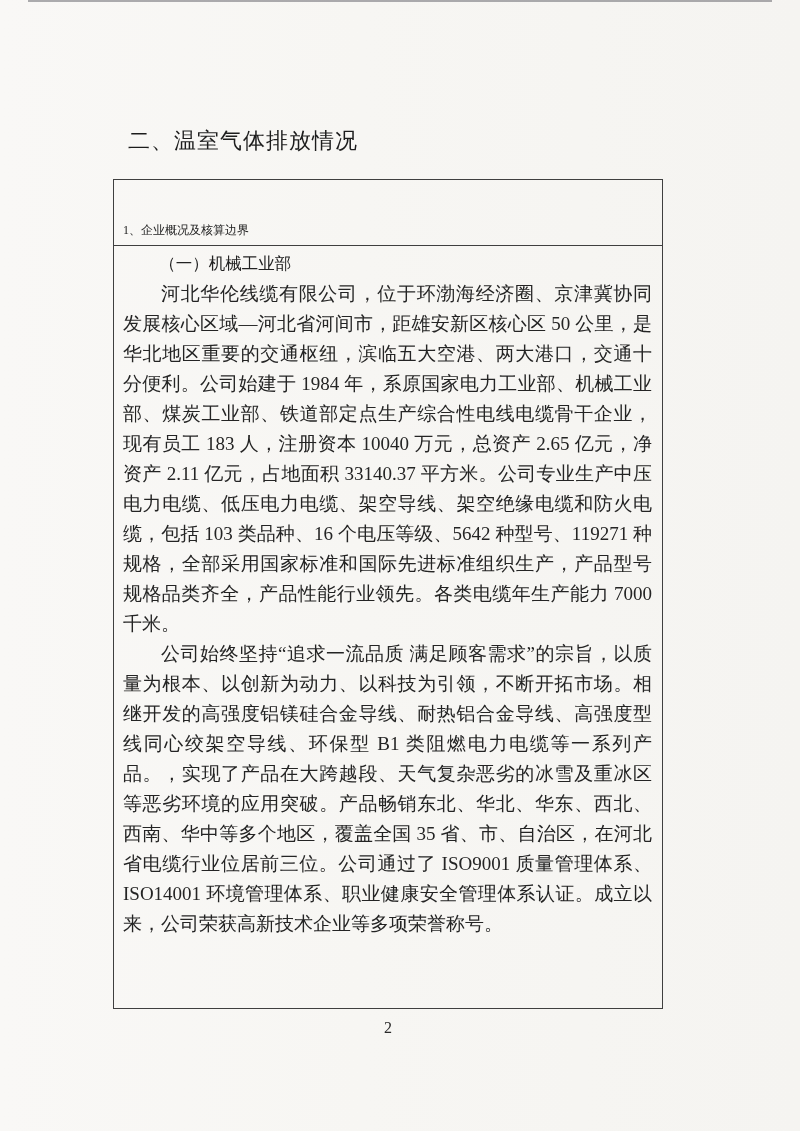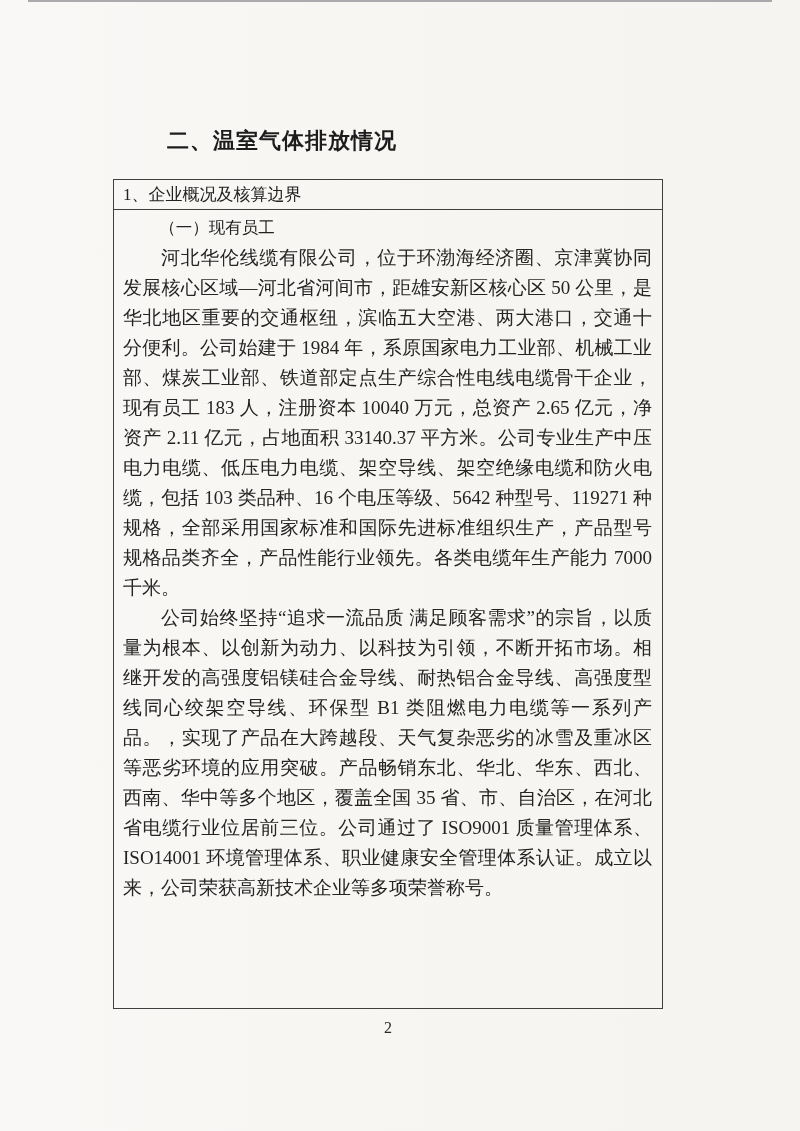--- a/index.html
+++ b/index.html
@@ -22,44 +22,44 @@
     left: 28px;
     width: 744px;
     height: 2px;
     background: rgba(55, 55, 65, 0.40);
   }
   .doc-title {
     position: absolute;
     left: 128px;
     top: 126px;
     font-family: "Liberation Sans", "DejaVu Sans", sans-serif;
-    font-weight: 700;
+    font-weight: 400;
     font-size: 22px;
     letter-spacing: 1px;
     color: #1c1c1c;
     white-space: nowrap;
-    margin-left: 39px;
   }
   .doc-table {
     position: absolute;
     left: 113px;
     top: 179px;
     width: 550px;
     height: 830px;
     border: 1.6px solid #3f3f3f;
   }
   .table-header {
     height: 30px;
     line-height: 29px;
     border-bottom: 1.6px solid #3f3f3f;
     padding-left: 9px;
-    font-size: 17px;
+    font-size: 12px;
     color: #222222;
     white-space: nowrap;
     overflow: hidden;
+    margin-top: 36px;
   }
   .table-body {
     padding: 3px 10px 0 9px;
   }
   .subheading {
     padding-left: 2.2em;
     font-size: 16.5px;
     line-height: 30px;
     color: #222222;
   }
@@ -85,21 +85,21 @@
 
 <div class="page">
 
   <div class="scan-artifact-top"></div>
 
   <div class="doc-title">二、温室气体排放情况</div>
 
   <div class="doc-table">
     <div class="table-header">1、企业概况及核算边界</div>
     <div class="table-body">
-      <div class="subheading">（一）现有员工</div>
+      <div class="subheading">（一）机械工业部</div>
       <p class="para">河北华伦线缆有限公司，位于环渤海经济圈、京津冀协同发展核心区域—河北省河间市，距雄安新区核心区 50 公里，是华北地区重要的交通枢纽，滨临五大空港、两大港口，交通十分便利。公司始建于 1984 年，系原国家电力工业部、机械工业部、煤炭工业部、铁道部定点生产综合性电线电缆骨干企业，现有员工 183 人，注册资本 10040 万元，总资产 2.65 亿元，净资产 2.11 亿元，占地面积 33140.37 平方米。公司专业生产中压电力电缆、低压电力电缆、架空导线、架空绝缘电缆和防火电缆，包括 103 类品种、16 个电压等级、5642 种型号、119271 种规格，全部采用国家标准和国际先进标准组织生产，产品型号规格品类齐全，产品性能行业领先。各类电缆年生产能力 7000 千米。</p>
       <p class="para">公司始终坚持“追求一流品质 满足顾客需求”的宗旨，以质量为根本、以创新为动力、以科技为引领，不断开拓市场。相继开发的高强度铝镁硅合金导线、耐热铝合金导线、高强度型线同心绞架空导线、环保型 B1 类阻燃电力电缆等一系列产品。，实现了产品在大跨越段、天气复杂恶劣的冰雪及重冰区等恶劣环境的应用突破。产品畅销东北、华北、华东、西北、西南、华中等多个地区，覆盖全国 35 省、市、自治区，在河北省电缆行业位居前三位。公司通过了 ISO9001 质量管理体系、ISO14001 环境管理体系、职业健康安全管理体系认证。成立以来，公司荣获高新技术企业等多项荣誉称号。</p>
     </div>
   </div>
 
   <div class="page-number">2</div>
 
 </div>
 
 </body></html>

